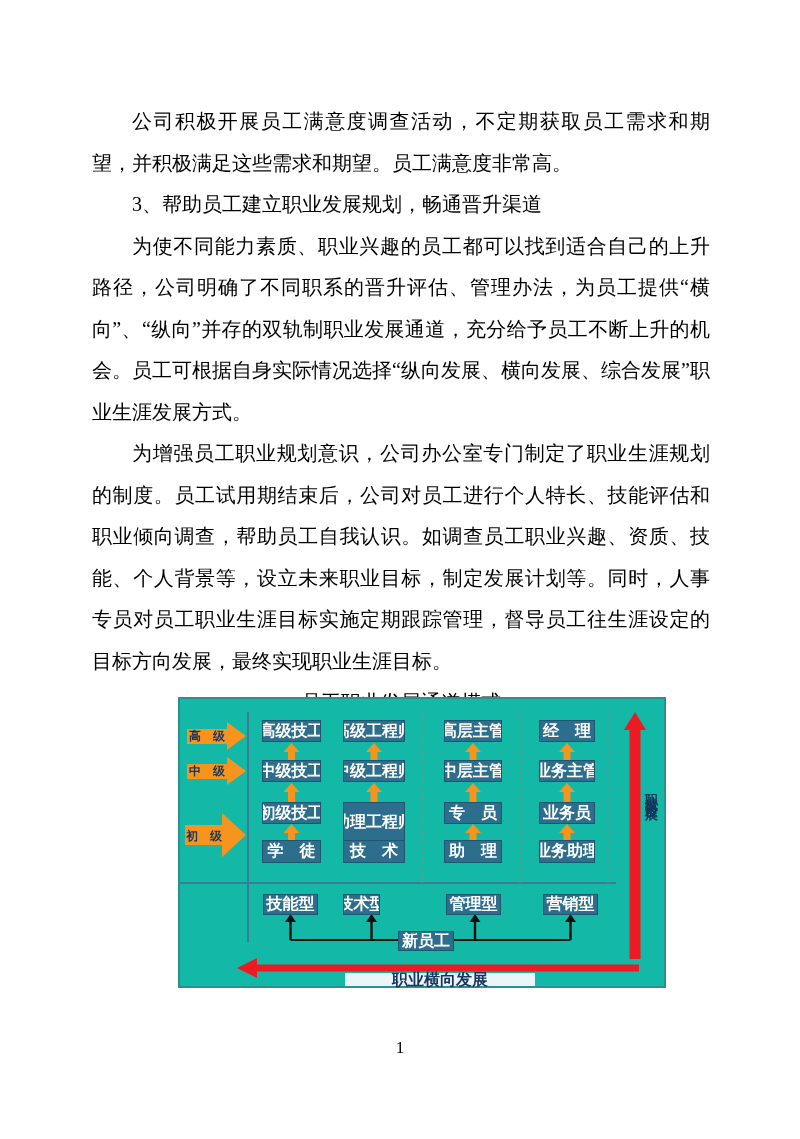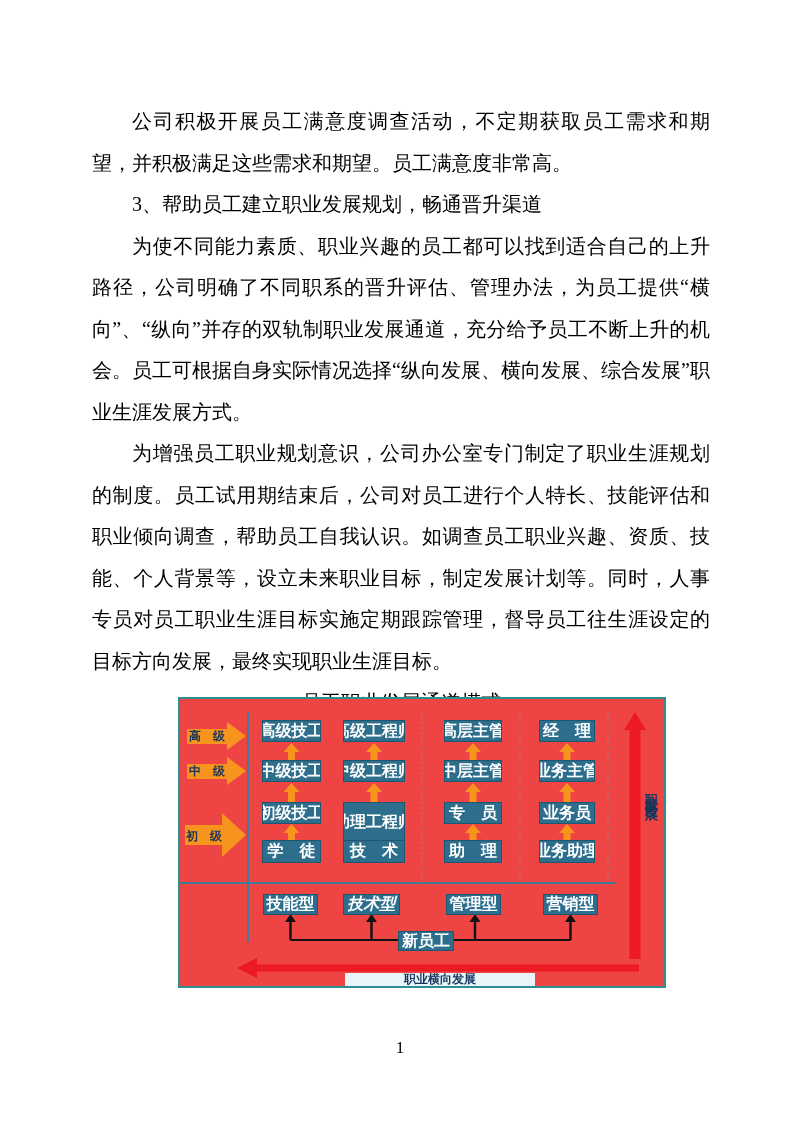--- a/index.html
+++ b/index.html
@@ -9,21 +9,21 @@
     font-family:"Liberation Serif","DejaVu Serif",serif;color:#000;
   }
   .content{
     position:absolute;left:92px;top:101px;width:618px;
     font-size:20px;line-height:41.5px;text-align:justify;
   }
   .content p{margin:0;text-indent:2em;}
   .content p.caption{text-indent:0;text-align:center;}
   .diagram{
     position:absolute;left:178px;top:697px;width:484px;height:287px;
-    border:2px solid #2e8f91;background:#ef4444;box-sizing:content-box;
+    border:2px solid #2e8f91;background:#14b8a6;box-sizing:content-box;
     font-family:"Liberation Sans","DejaVu Sans",sans-serif;
   }
   .diagram svg{position:absolute;left:0;top:0;}
   .ladder-box,.type-box,.new-box{
     position:absolute;background:#2d6e8c;border:1px solid #1e566f;
     color:#ffffff;font-weight:bold;font-size:16px;white-space:nowrap;
     display:flex;align-items:center;justify-content:center;
     box-sizing:border-box;overflow:hidden;
   }
   .level-label{
@@ -32,21 +32,21 @@
   }
   .v-axis{
     position:absolute;left:462px;top:84px;height:112px;width:18px;
     writing-mode:vertical-rl;letter-spacing:3px;
     font-size:13px;font-weight:bold;color:#17365d;
   }
   .h-axis-band{
     position:absolute;left:165px;top:274px;width:190px;height:13px;
     background:#e9f5fa;display:flex;align-items:center;justify-content:center;
   }
-  .h-axis-band span{font-size:12px;font-weight:bold;color:#17365d;line-height:13px;}
+  .h-axis-band span{font-size:16px;font-weight:bold;color:#17365d;line-height:13px;}
   .pageno{
     position:absolute;left:0;top:1038px;width:800px;text-align:center;
     font-size:17px;color:#000;
   }
 </style>
 </head>
 <body>
 
 <div class="page">
 
@@ -117,21 +117,21 @@
     <div class="ladder-box" style="left:264px;top:61px;width:58px;height:22px;">中层主管</div>
     <div class="ladder-box" style="left:264px;top:103px;width:58px;height:22px;">专　员</div>
     <div class="ladder-box" style="left:264px;top:141px;width:58px;height:23px;">助　理</div>
 
     <div class="ladder-box" style="left:359px;top:21px;width:56px;height:22px;">经　理</div>
     <div class="ladder-box" style="left:359px;top:61px;width:56px;height:22px;">业务主管</div>
     <div class="ladder-box" style="left:359px;top:103px;width:56px;height:22px;">业务员</div>
     <div class="ladder-box" style="left:359px;top:141px;width:56px;height:23px;">业务助理</div>
 
     <div class="type-box" style="left:83px;top:195px;width:55px;height:21px;">技能型</div>
-    <div class="type-box" style="left:163px;top:195px;width:57px;height:21px;font-style:italic;">技术型</div>
+    <div class="type-box" style="left:163px;top:195px;width:37px;height:21px;">技术型</div>
     <div class="type-box" style="left:266px;top:195px;width:55px;height:21px;">管理型</div>
     <div class="type-box" style="left:363px;top:195px;width:55px;height:21px;">营销型</div>
 
     <div class="new-box" style="left:218px;top:232px;width:56px;height:20px;">新员工</div>
 
     <div class="v-axis">职业纵向发展</div>
     <div class="h-axis-band">
       <span>职业横向发展</span>
     </div>
 

